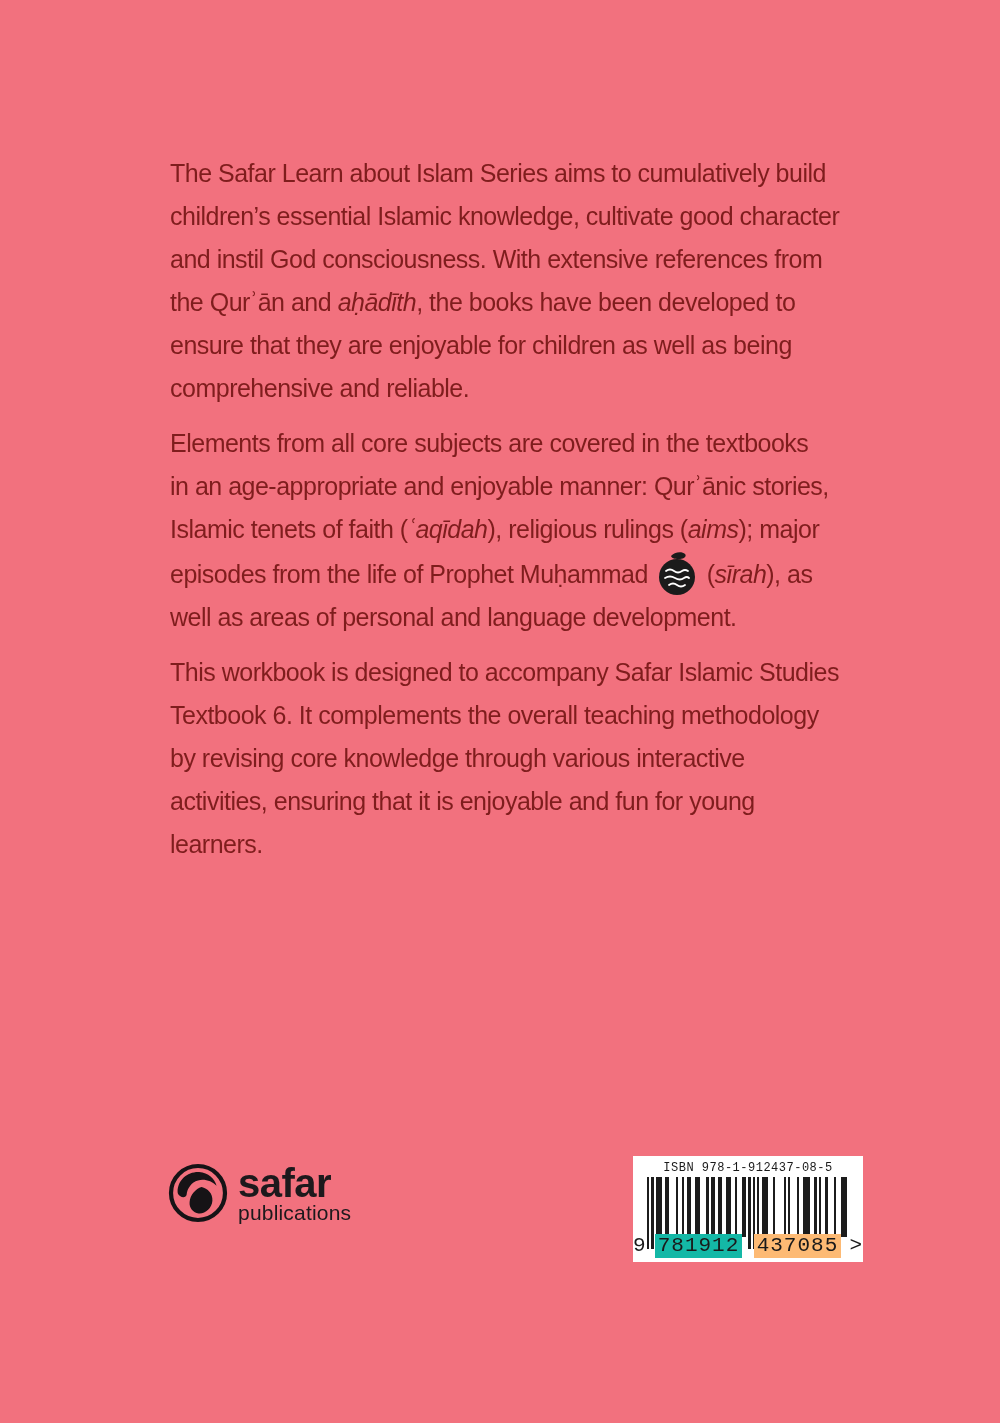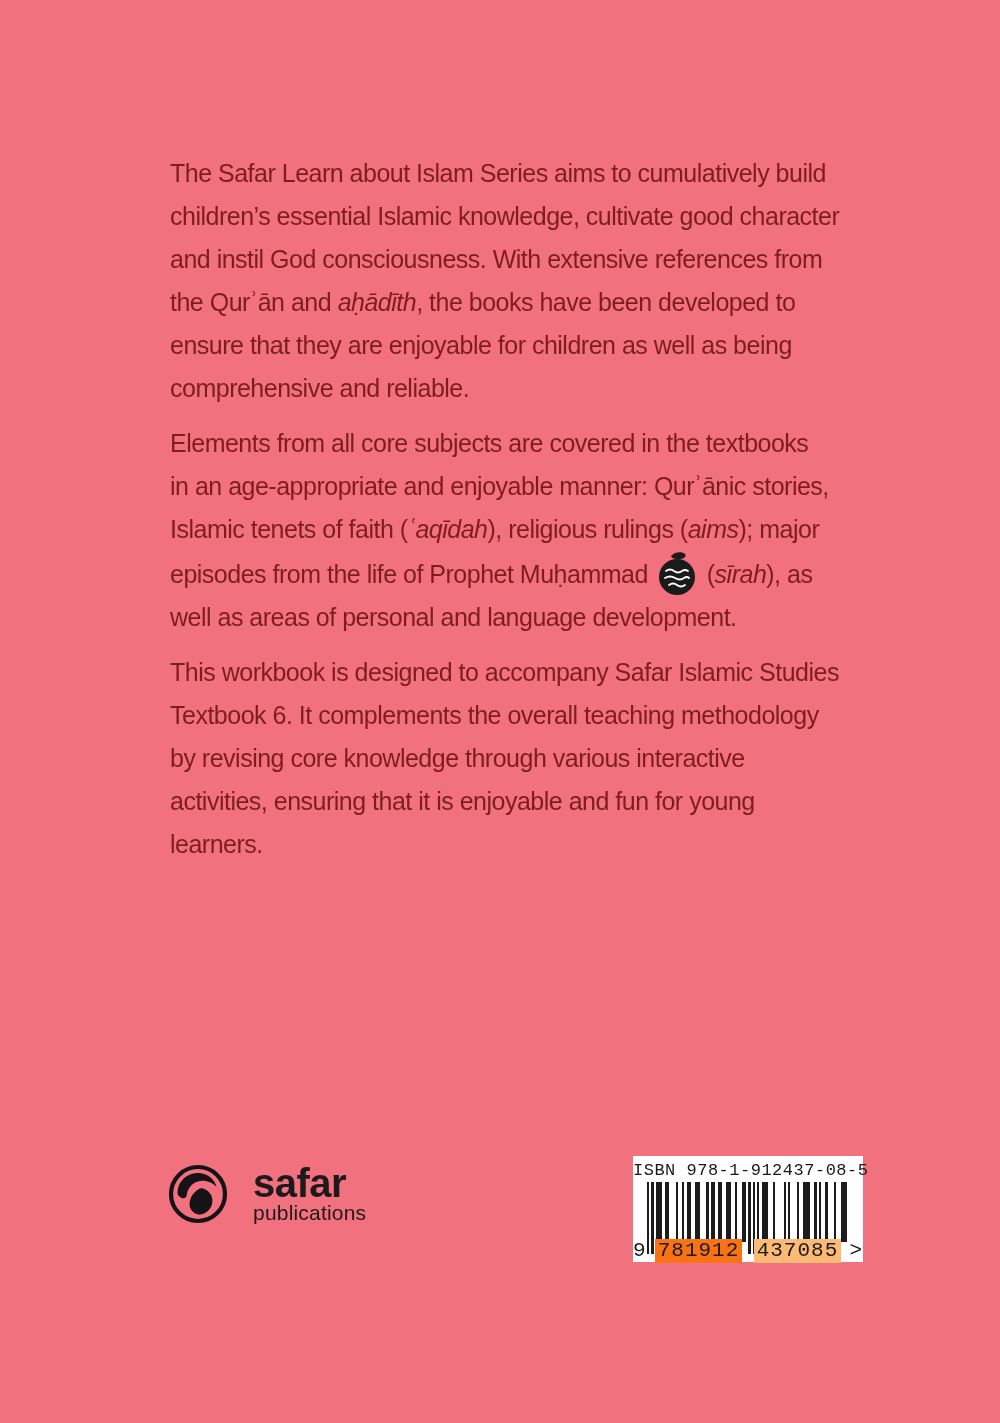--- a/index.html
+++ b/index.html
@@ -22,21 +22,21 @@
   .para{
     white-space:pre-wrap;
     margin:0 0 12px 0;
   }
   .para em{font-style:italic;margin-top:44px;}
   .pbuh-seal{
     display:inline-block;
     vertical-align:-12px;
     margin:0 2px;
   }
-  .footer-logo{position:absolute;left:168px;top:1162px;display:flex;align-items:flex-end;gap:15px;}
+  .footer-logo{position:absolute;left:168px;top:1162px;display:flex;align-items:center;}
   .logo-mark{display:block;}
   .brand{margin-left:10px;margin-top:2px;color:#1d191c;}
   .brand-name{
     font-size:40px;line-height:38px;font-weight:600;letter-spacing:-0.5px;
   }
   .brand-sub{
     font-size:21px;line-height:22px;letter-spacing:0.2px;
   }
   .website{
     position:absolute;left:170px;top:1230px;
@@ -45,21 +45,21 @@
   .barcode-box{
     position:absolute;left:633px;top:1156px;
     width:230px;height:106px;
     background:#ffffff;
     box-sizing:border-box;
   }
   .isbn-label{
     margin-top:5px;
     text-align:center;
     font-family:"Liberation Mono","DejaVu Sans Mono",monospace;
-    font-size:17px;
+    font-size:12px;
     letter-spacing:0.5px;
     color:#1a1a1a;
     white-space:nowrap;
   }
   .bars-wrap{
     position:relative;
     margin:2px 14px 0 14px;
     height:80px;
   }
   .bars{
@@ -70,21 +70,21 @@
   .bars div{flex:1 1 0;}
   .bars .m1{background:#1c1c1c;height:60px;}
   .bars .m1.guard{height:72px;}
   .bars .m0{background:transparent;}
   .digits-row{
     position:absolute;left:0;right:0;top:57px;height:24px;
     font-family:"Liberation Mono","DejaVu Sans Mono",monospace;
     font-size:21px;color:#1a1a1a;line-height:24px;
   }
   .digits-row .lead{position:absolute;left:-14px;top:0;}
-  .digits-row .g1{position:absolute;left:4%;width:43%;text-align:center;background:#f97316;letter-spacing:1px;}
+  .digits-row .g1{position:absolute;left:4%;width:43%;text-align:center;background:#14b8a6;letter-spacing:1px;}
   .digits-row .g2{position:absolute;left:53%;width:43%;text-align:center;background:#fdba74;letter-spacing:1px;}
   .digits-row .end{position:absolute;right:-13px;top:0;}
 </style>
 </head>
 <body>
 
 <div class="page">
 
   <div class="text-block">
     <p class="para"><span>The Safar Learn about Islam Series aims to cumulatively build

